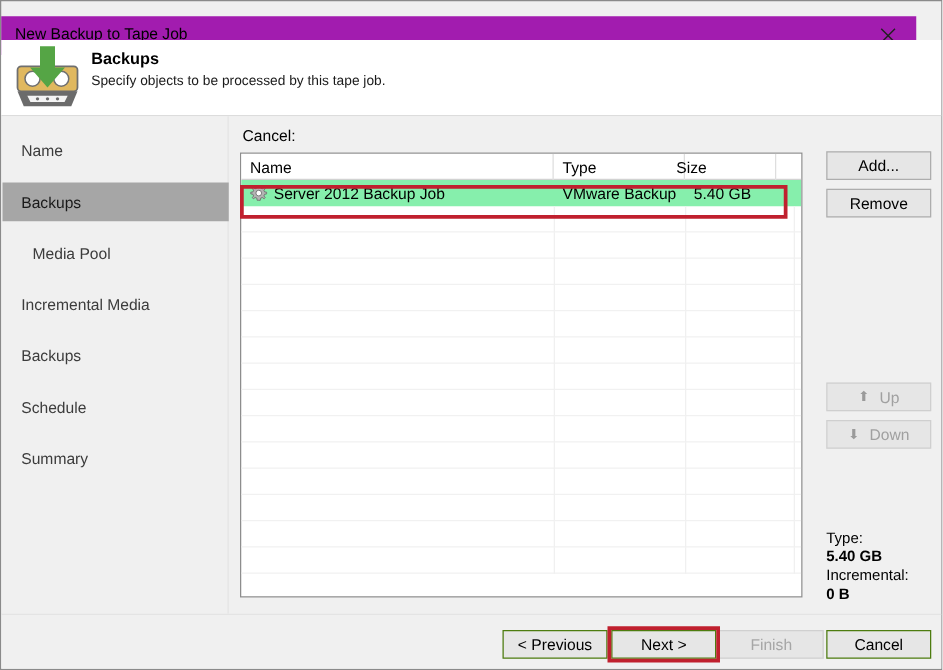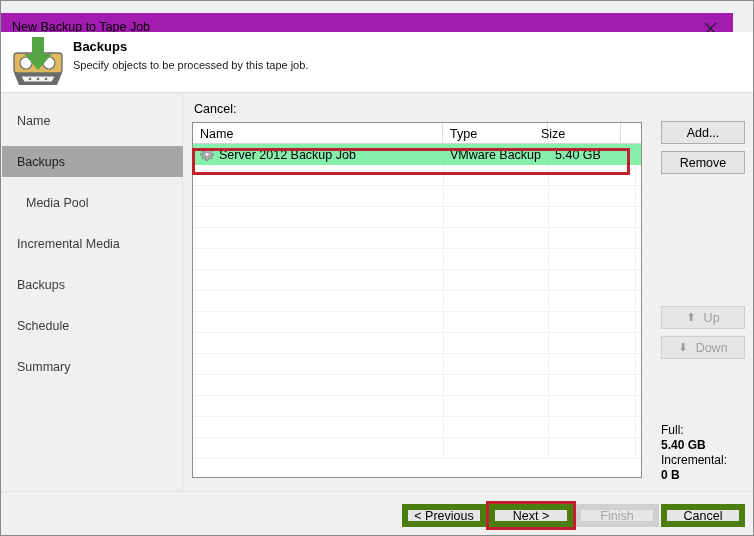--- a/index.html
+++ b/index.html
@@ -185,21 +185,21 @@
   #footer {
     position: absolute; left: 0; top: 490px;
     width: 752px; height: 44px;
     background: #f0f0f0;
     border-top: 1px solid #e4e4e4;
   }
   .navbtn {
     position: absolute; top: 12px;
     width: 84px; height: 23px;
     background: #e6e6e6;
-    border: 6px solid #4d7c0f;
+    border: 1px solid #4d7c0f;
     font-size: 12.5px; color: #000000;
     font-family: "Liberation Sans", sans-serif;
     display: flex; align-items: center; justify-content: center;
     cursor: pointer;
   }
   .navbtn.disabled { color: #a6a6a6; border-color: #d0d0d0; cursor: default; }
   #btn-previous { left: 401px; }
   #btn-next     { left: 488px; }
   #btn-finish   { left: 574px; }
   #btn-cancel   { left: 660px; }
@@ -379,21 +379,21 @@
             <span class="arrow">⬆</span>
             <span>Up</span>
           </button>
           <button class="sidebtn disabled" style="top: 243px;">
             <span class="arrow">⬇</span>
             <span>Down</span>
           </button>
         </div>
 
       <div id="totals">
-        <div>Full:</div>
+        <div>Type:</div>
         <div class="b">5.40 GB</div>
         <div>Incremental:</div>
         <div class="b">0 B</div>
       </div>
     </div>
   </div>
 
   <div id="row-highlight"></div>
 
   <div id="footer">

